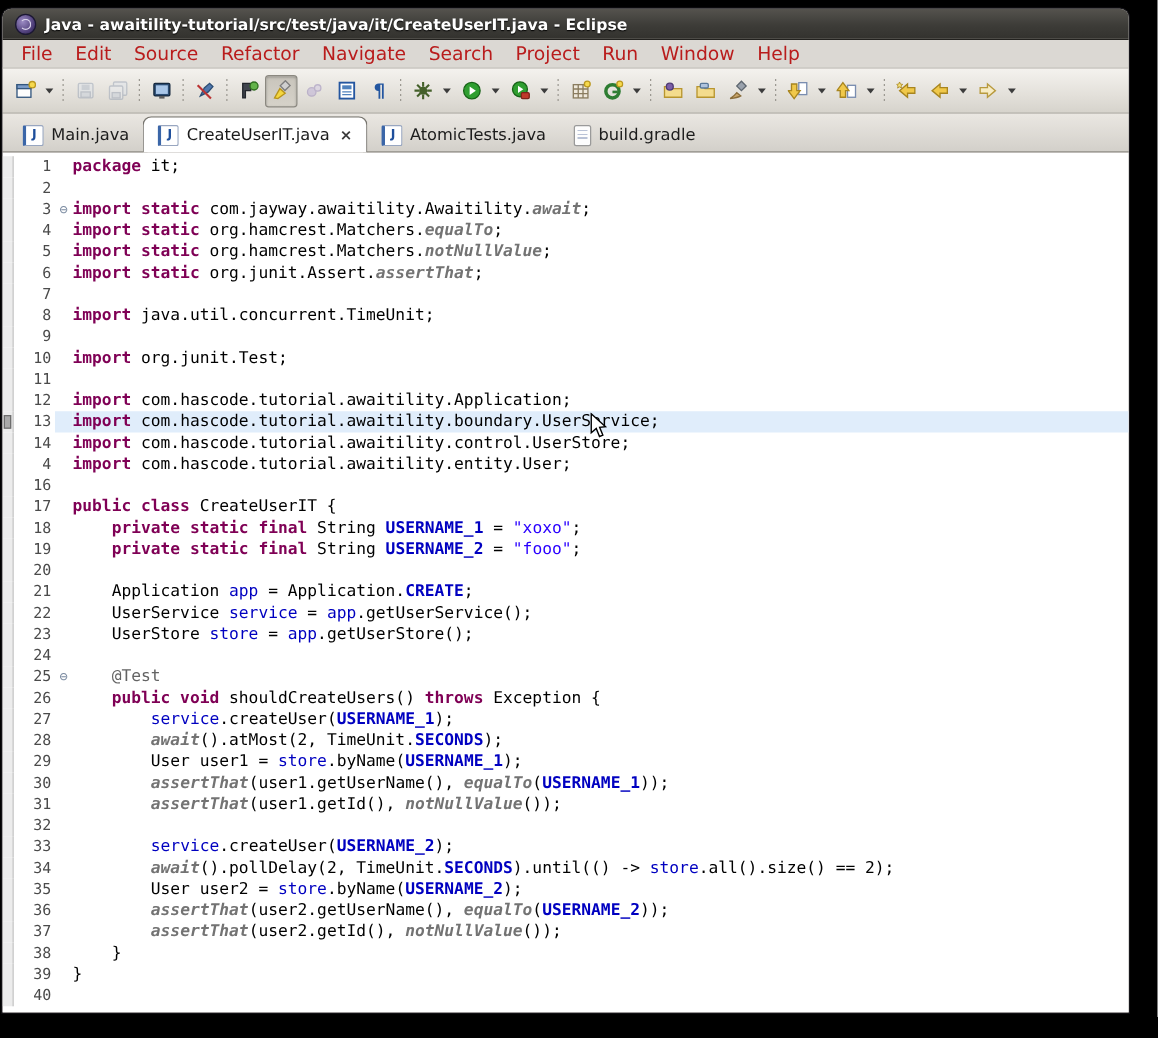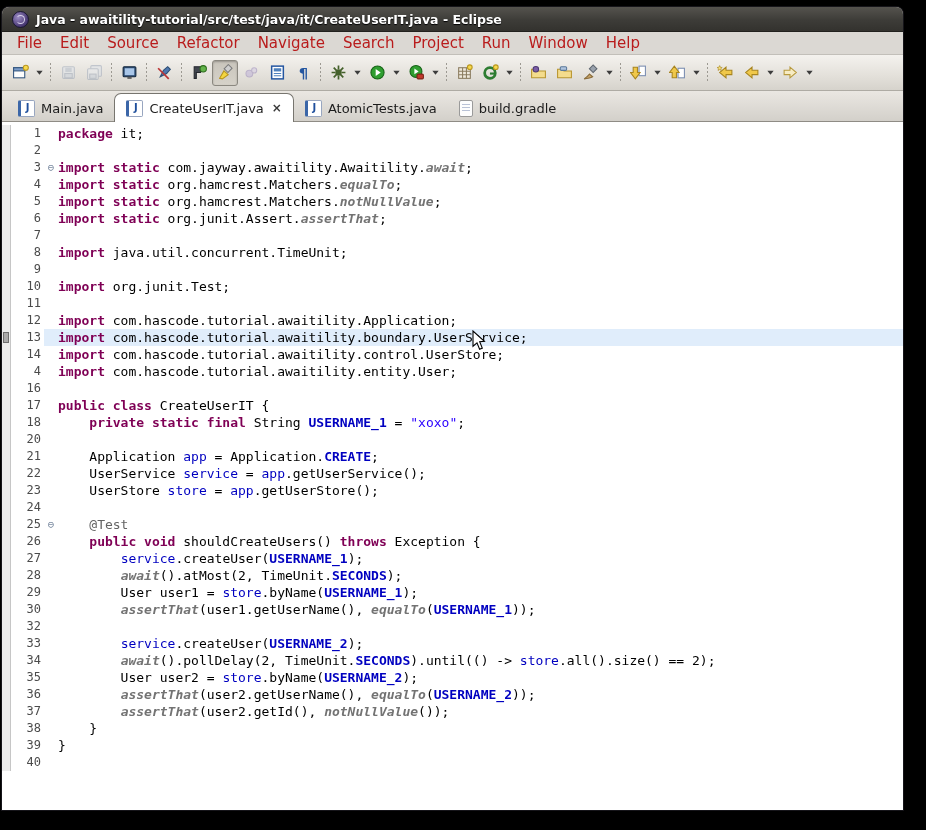--- a/index.html
+++ b/index.html
@@ -487,20 +487,26 @@
         <div class="cd"><span class="tk-k">public class</span><span class="tk-p"> CreateUserIT {</span></div>
       </div>
       <div class="row">
         <div class="mk"></div>
         <div class="ln">18</div>
         <div class="fd"></div>
         <div class="cd"><span class="tk-p">    </span><span class="tk-k">private static final</span><span class="tk-p"> String </span><span class="tk-c">USERNAME_1</span><span class="tk-p"> = </span><span class="tk-s">"xoxo"</span><span class="tk-p">;</span></div>
       </div>
       <div class="row">
         <div class="mk"></div>
+        <div class="ln">19</div>
+        <div class="fd"></div>
+        <div class="cd"><span class="tk-p">    </span><span class="tk-k">private static final</span><span class="tk-p"> String </span><span class="tk-c">USERNAME_2</span><span class="tk-p"> = </span><span class="tk-s">"fooo"</span><span class="tk-p">;</span></div>
+      </div>
+      <div class="row">
+        <div class="mk"></div>
         <div class="ln">20</div>
         <div class="fd"></div>
         <div class="cd">&nbsp;</div>
       </div>
       <div class="row">
         <div class="mk"></div>
         <div class="ln">21</div>
         <div class="fd"></div>
         <div class="cd"><span class="tk-p">    Application </span><span class="tk-f">app</span><span class="tk-p"> = Application.</span><span class="tk-c">CREATE</span><span class="tk-p">;</span></div>
       </div>
@@ -550,20 +556,26 @@
         <div class="mk"></div>
         <div class="ln">29</div>
         <div class="fd"></div>
         <div class="cd"><span class="tk-p">        User user1 = </span><span class="tk-f">store</span><span class="tk-p">.byName(</span><span class="tk-c">USERNAME_1</span><span class="tk-p">);</span></div>
       </div>
       <div class="row">
         <div class="mk"></div>
         <div class="ln">30</div>
         <div class="fd"></div>
         <div class="cd"><span class="tk-p">        </span><span class="tk-m">assertThat</span><span class="tk-p">(user1.getUserName(), </span><span class="tk-m">equalTo</span><span class="tk-p">(</span><span class="tk-c">USERNAME_1</span><span class="tk-p">));</span></div>
+      </div>
+      <div class="row">
+        <div class="mk"></div>
+        <div class="ln">31</div>
+        <div class="fd"></div>
+        <div class="cd"><span class="tk-p">        </span><span class="tk-m">assertThat</span><span class="tk-p">(user1.getId(), </span><span class="tk-m">notNullValue</span><span class="tk-p">());</span></div>
       </div>
       <div class="row">
         <div class="mk"></div>
         <div class="ln">32</div>
         <div class="fd"></div>
         <div class="cd">&nbsp;</div>
       </div>
       <div class="row">
         <div class="mk"></div>
         <div class="ln">33</div>

